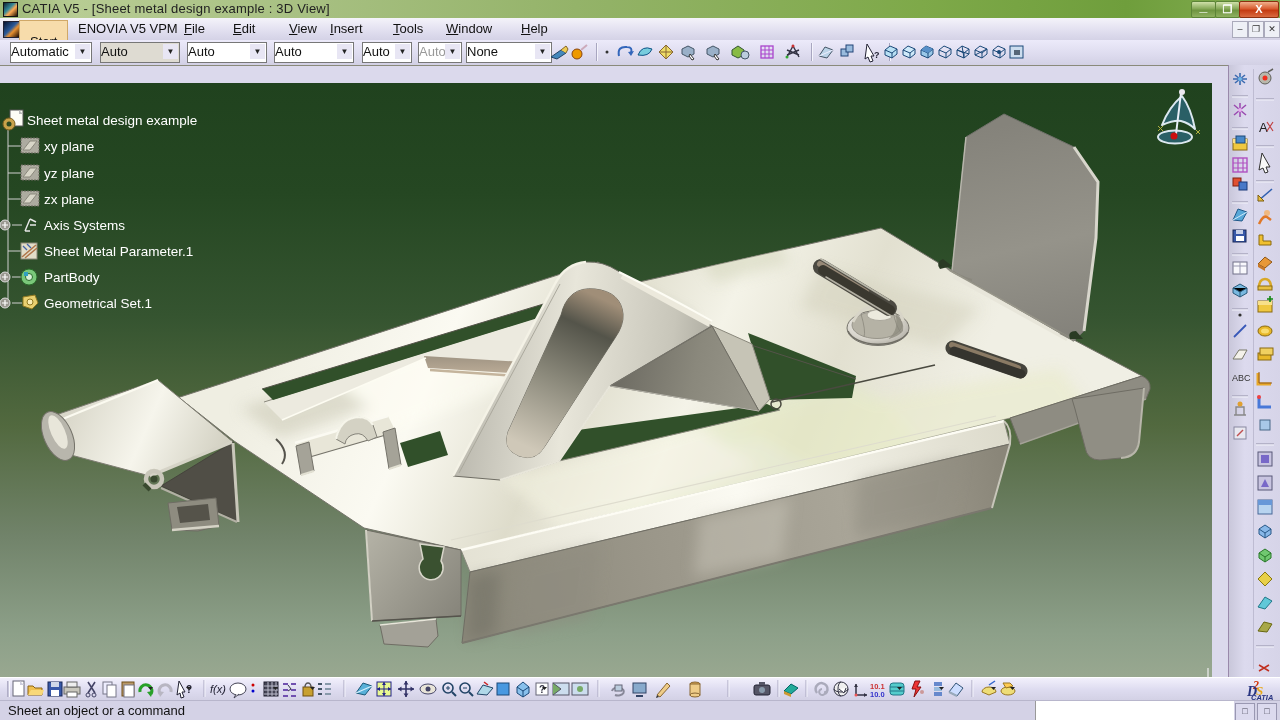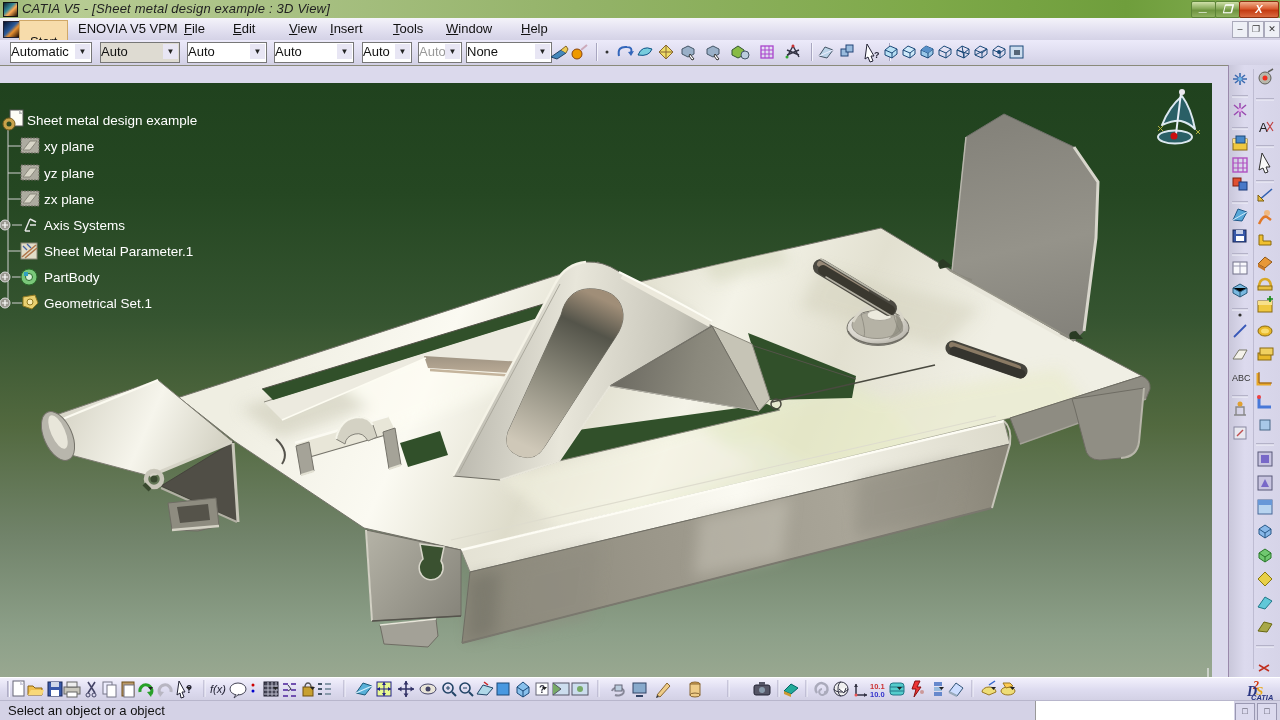--- a/index.html
+++ b/index.html
@@ -1,20 +1,20 @@
 <!DOCTYPE html>
 <html><head>
 <meta charset="utf-8">
 <style>
 html,body{margin:0;padding:0}
 #app{position:relative;width:1280px;height:720px;overflow:hidden;
  font-family:"Liberation Sans",sans-serif;background:#dbd9ec}
 
 #titlebar{position:absolute;left:0;top:0;width:1280px;height:32px;
- background:linear-gradient(90deg,#9db877 0%,#b7cc93 6%,#a9c184 22%,#94b369 45%,#7ea949 72%,#6f9e3c 88%,#84ad52 100%);font-style:italic;}
+ background:linear-gradient(90deg,#9db877 0%,#b7cc93 6%,#a9c184 22%,#94b369 45%,#7ea949 72%,#6f9e3c 88%,#84ad52 100%);}
 #titlebar .ticon{position:absolute;left:3px;top:2px;width:13px;height:13px;
  background:linear-gradient(135deg,#123,#389 40%,#fa5 60%,#210);border:1px solid #111}
 #titlebar .ttext{position:absolute;left:22px;top:1px;font-size:13px;color:#222;letter-spacing:0.2px}
 .winbtn{position:absolute;top:1px;height:15px;border-radius:2px;border:1px solid #5c8437}
 #btnmin{left:1191px;width:23px;background:linear-gradient(180deg,#cfe0a9,#86a958 45%,#6e9440 55%,#8fb060)}
 #btnmax{left:1215px;width:23px;background:linear-gradient(180deg,#cfe0a9,#86a958 45%,#6e9440 55%,#8fb060)}
 #btncls{left:1239px;width:38px;background:linear-gradient(180deg,#f0b08c,#d85c30 45%,#c43b12 55%,#d96a40);border-color:#8c3010}
 .winbtn span{display:block;text-align:center;color:#fff;font-size:11px;font-weight:bold;line-height:14px}
 #btnmin span{line-height:9px;font-size:14px}
 
@@ -872,18 +872,18 @@
     <g transform="translate(1247,2)">
       <text x="6" y="9" font-size="12" font-weight="bold" font-style="italic" fill="#d33a10" font-family="Liberation Serif">2</text>
       <text x="0" y="16" font-size="14" font-weight="bold" font-style="italic" fill="#283480" font-family="Liberation Serif">D</text>
       <text x="9" y="15" font-size="13" font-weight="bold" font-style="italic" fill="#e8a818" font-family="Liberation Serif">S</text>
       <text x="4" y="20" font-size="7.5" font-weight="bold" font-style="italic" fill="#283480">CATIA</text>
     </g>
   </svg>
   </div>
 
   <div id="statusbar">
-    <div class="stext">Select an object or a object</div>
+    <div class="stext">Sheet an object or a command</div>
     <div class="sinput"></div>
     <div class="sbtn" style="left:1235px;width:18px">□</div>
     <div class="sbtn" style="left:1257px;width:18px">□</div>
   </div>
 </div>
 
 </body></html>

